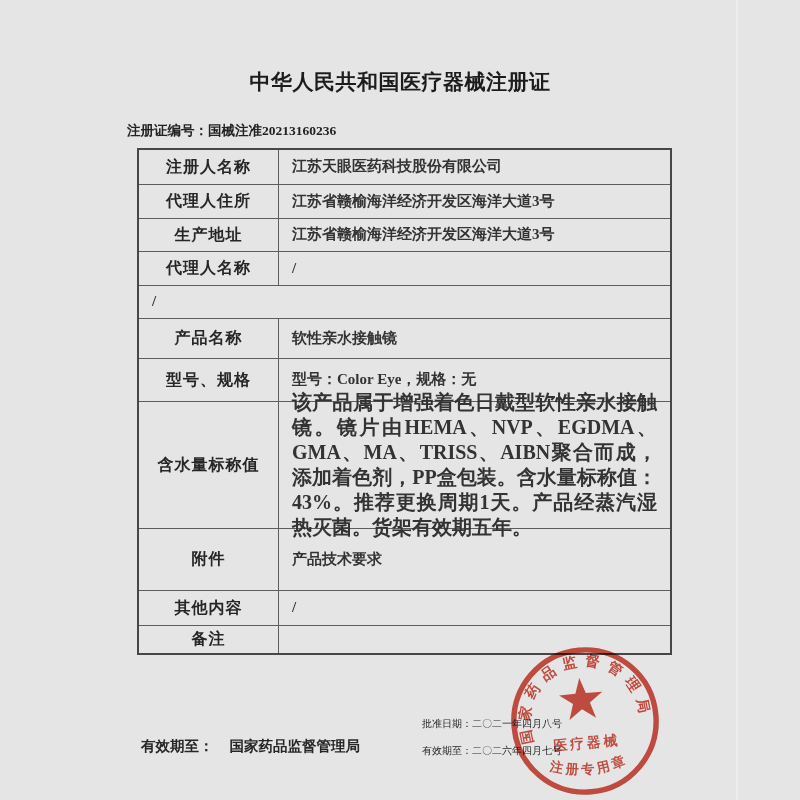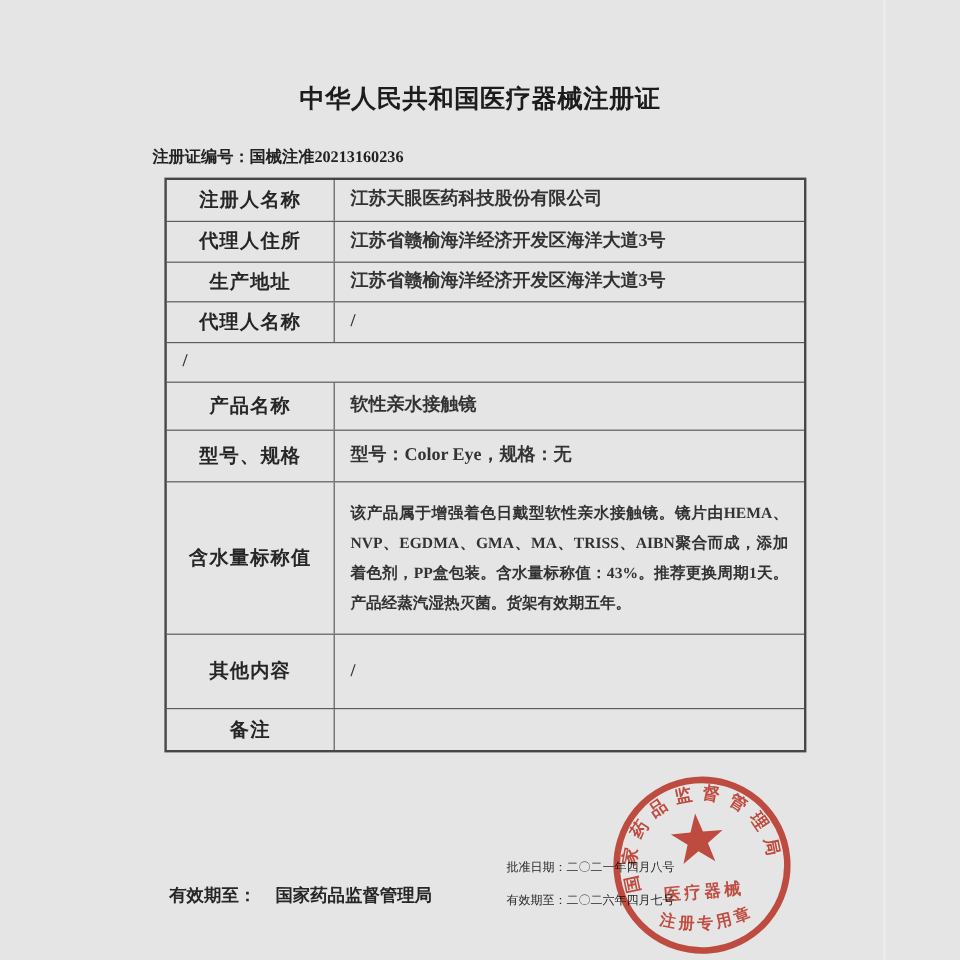--- a/index.html
+++ b/index.html
@@ -40,21 +40,21 @@
     display:flex;align-items:center;justify-content:center;
     font-weight:bold;font-size:16px;color:#262626;letter-spacing:1px;
     box-sizing:border-box;
   }
   .td{
     flex:1;display:flex;align-items:center;
     padding:2px 13px;font-size:15px;color:#333;line-height:1.55;
     box-sizing:border-box;
     font-weight:bold;
   }
-  .tr:nth-child(8) .td{line-height:25px;text-align:justify;font-size:13px;}
+  .tr:nth-child(8) .td{line-height:25px;text-align:justify;font-size:20px;}
   .footer-dept{
     position:absolute;left:141px;top:737px;font-size:14.5px;font-weight:bold;color:#262626;
   }
   .footer-dept .val{margin-left:16px;}
   .footer-dates{
     position:absolute;left:422px;top:710px;font-size:10px;font-weight:normal;color:#262626;
     line-height:27px;
   }
   .stamp{
     position:absolute;left:506px;top:642px;width:158px;height:158px;
@@ -100,20 +100,24 @@
     </div>
     <div class="tr">
       <div class="th">型号、规格</div>
       <div class="td">型号：Color Eye，规格：无</div>
     </div>
     <div class="tr">
       <div class="th">含水量标称值</div>
       <div class="td">该产品属于增强着色日戴型软性亲水接触镜。镜片由HEMA、NVP、EGDMA、GMA、MA、TRISS、AIBN聚合而成，添加着色剂，PP盒包装。含水量标称值：43%。推荐更换周期1天。产品经蒸汽湿热灭菌。货架有效期五年。</div>
     </div>
     <div class="tr">
+      <div class="th">附件</div>
+      <div class="td">产品技术要求</div>
+    </div>
+    <div class="tr">
       <div class="th">其他内容</div>
       <div class="td">/</div>
     </div>
     <div class="tr">
       <div class="th">备注</div>
       <div class="td"></div>
     </div>
   </div>
 
   <div class="footer-dept"><span>有效期至：</span><span class="val">国家药品监督管理局</span></div>

